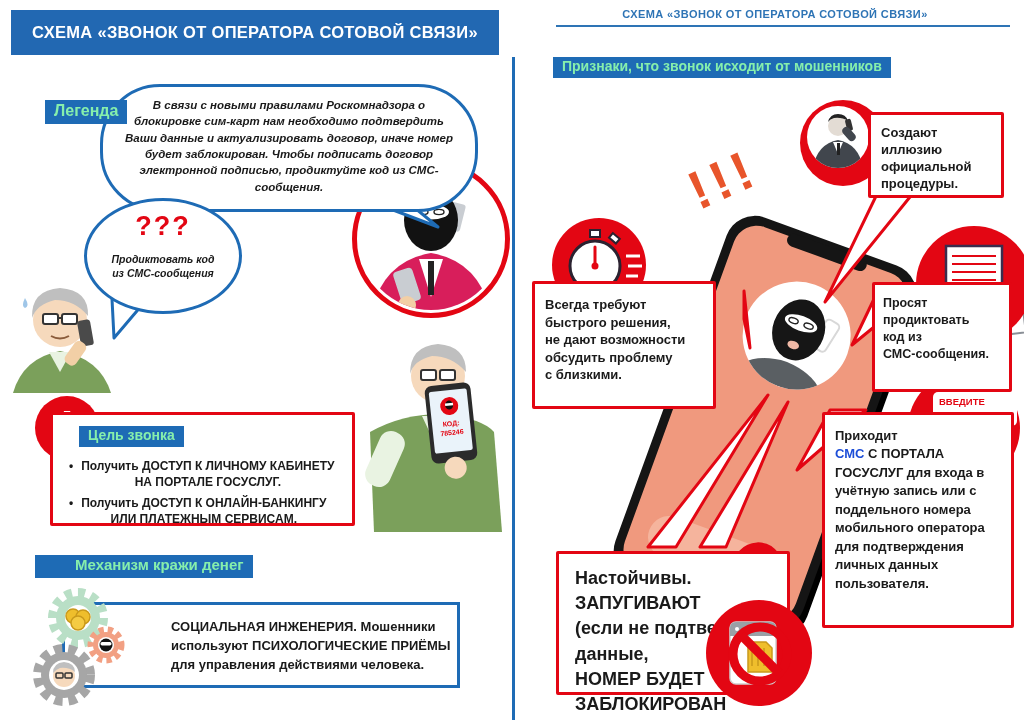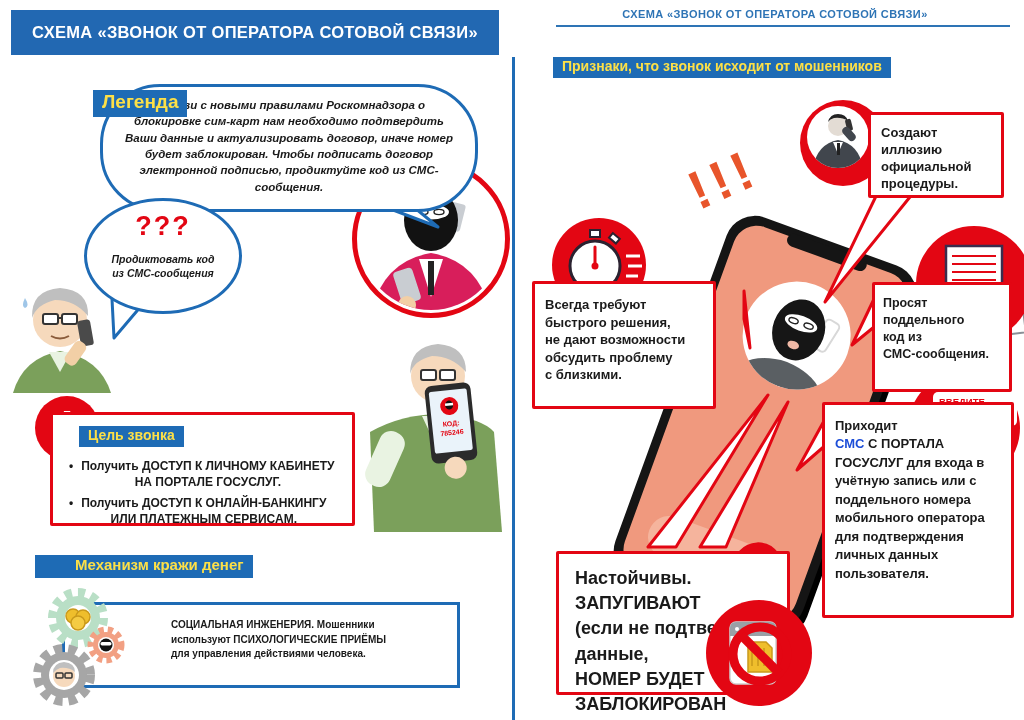--- a/index.html
+++ b/index.html
@@ -1,40 +1,40 @@
 <!DOCTYPE html>
 <html><head>
 <meta charset="utf-8">
 <style>
   html,body{margin:0;padding:0;background:#ffffff;}
   #stage{position:relative;width:1024px;height:720px;background:#fff;overflow:hidden;
          font-family:"Liberation Sans","DejaVu Sans",sans-serif;color:#1a1a1a;}
   .abs{position:absolute;}
   .pre{white-space:pre-line;}
-  .blabel{display:inline-block;background:#1E6BB5;color:#fde047;font-weight:700;padding:2px 9px 4px;line-height:1.1;}
+  .blabel{display:inline-block;background:#1E6BB5;color:#86efac;font-weight:700;padding:2px 9px 4px;line-height:1.1;}
   .rbox{position:absolute;background:#fff;border:3px solid #E30613;border-radius:2px;
         font-weight:700;color:#1a1a1a;z-index:6;}
   .bbox{position:absolute;background:#fff;border:3px solid #1E6BB5;z-index:6;}
   .circle{position:absolute;border-radius:50%;background:#E30613;z-index:3;}
   .bubble{position:absolute;background:#fff;border:3px solid #1E6BB5;z-index:5;}
   svg{display:block;}
   .figure{position:absolute;z-index:3;}
   #overlay{position:absolute;left:0;top:0;z-index:4;pointer-events:none;}
   .bullet-row{display:flex;gap:8px;margin-bottom:6px;}
 </style>
 </head>
 <body>
 
 <div id="stage">
 
   <div class="abs" style="left:11px;top:10px;width:488px;height:45px;background:#2268B2;">
     <div style="color:#fff;font-weight:700;font-size:16.5px;text-align:center;line-height:45px;letter-spacing:.3px;">СХЕМА «ЗВОНОК ОТ ОПЕРАТОРА СОТОВОЙ СВЯЗИ»</div>
   </div>
 
-  <div class="abs blabel" style="left:45px;top:90px;font-size:19px;z-index:6;margin-left:48px;">Легенда</div>
+  <div class="abs blabel" style="left:45px;top:100px;font-size:16px;z-index:6;">Легенда</div>
 
   <div class="bubble" style="left:100px;top:84px;width:372px;height:122px;border-radius:60px;">
     <div style="padding:10px 18px 0;text-align:center;font-size:11.5px;line-height:1.42;font-style:italic;font-weight:700;">
       <span>В связи с новыми правилами Роскомнадзора о блокировке сим-карт нам необходимо подтвердить Ваши данные и актуализировать договор, иначе номер будет заблокирован. Чтобы подписать договор электронной подписью, </span><span style="font-weight:900;">продиктуйте код из СМС-сообщения.</span>
     </div>
   </div>
 
   <div class="bubble" style="left:84px;top:198px;width:152px;height:110px;border-radius:50%;text-align:center;">
     <div style="color:#E30613;font-weight:900;font-size:27px;letter-spacing:2px;margin-top:10px;">???</div>
     <div class="pre" style="font-size:10.5px;font-weight:700;font-style:italic;line-height:1.35;margin-top:10px;">Продиктовать код
@@ -117,21 +117,21 @@
         <text x="99" y="96" text-anchor="middle" font-size="7" font-weight="bold" fill="#E30613">КОД:</text>
         <text x="99" y="105" text-anchor="middle" font-size="7" font-weight="bold" fill="#E30613">785246</text>
         <circle cx="99" cy="138" r="11" fill="#F6D9BC"></circle>
       </g>
     </svg>
   </div>
 
   <div class="abs blabel" style="left:35px;top:555px;font-size:15px;z-index:6;padding-left:40px;">Механизм кражи денег</div>
 
   <div class="bbox" style="left:62px;top:602px;width:392px;height:80px;">
-    <div class="pre" style="position:absolute;left:106px;top:13px;font-size:10px;font-weight:700;line-height:1.45;">СОЦИАЛЬНАЯ ИНЖЕНЕРИЯ.  Мошенники
+    <div class="pre" style="position:absolute;left:106px;top:13px;font-size:13px;font-weight:700;line-height:1.45;">СОЦИАЛЬНАЯ ИНЖЕНЕРИЯ.  Мошенники
 используют ПСИХОЛОГИЧЕСКИЕ ПРИЁМЫ
 для управления действиями человека.</div>
   </div>
 
   <div class="figure" style="left:26px;top:583px;z-index:7;">
     <svg width="140" height="130" viewBox="0 0 140 130">
       <g>
         <circle cx="52" cy="35" r="25" fill="none" stroke="#B9DFC6" stroke-width="10" stroke-dasharray="7 6"></circle>
         <circle cx="52" cy="35" r="22" fill="#B9DFC6"></circle>
         <circle cx="52" cy="35" r="13" fill="#fff"></circle>
@@ -254,29 +254,29 @@
       <line x1="36" y1="30" x2="80" y2="30" stroke="#E30613" stroke-width="2"></line>
       <line x1="36" y1="38" x2="80" y2="38" stroke="#E30613" stroke-width="2"></line>
       <line x1="36" y1="46" x2="80" y2="46" stroke="#E30613" stroke-width="2"></line>
       <line x1="36" y1="54" x2="80" y2="54" stroke="#E30613" stroke-width="2"></line>
       <path d="M22,60 L58,90 L94,60 L94,98 L22,98 Z" fill="#F1F1F1" stroke="#3a2d4e" stroke-width="2.5" stroke-linejoin="round"></path>
       <path d="M22,98 L50,76" stroke="#3a2d4e" stroke-width="2"></path>
       <path d="M94,98 L66,76" stroke="#3a2d4e" stroke-width="2"></path>
     </svg>
   </div>
   <div class="rbox pre" style="left:872px;top:282px;width:118px;height:84px;padding:10px 8px;font-size:12.5px;line-height:1.35;">Просят
-поддельного
+продиктовать
 код из
 СМС-сообщения.</div>
 
   <div class="circle" style="left:908px;top:372px;width:112px;height:112px;"></div>
   <div class="abs pre" style="left:933px;top:392px;width:84px;height:34px;background:#fff;border-radius:5px;z-index:5;
               color:#E30613;font-weight:900;font-size:9.5px;line-height:1.45;text-align:left;padding:3px 6px;box-sizing:border-box;">ВВЕДИТЕ
 КОД: 745281</div>
-  <div class="rbox" style="left:822px;top:402px;width:166px;height:186px;padding:12px 10px;font-size:13px;line-height:1.42;">
+  <div class="rbox" style="left:822px;top:412px;width:166px;height:186px;padding:12px 10px;font-size:13px;line-height:1.42;">
     <span style="display:block;">Приходит</span><span style="color:#1d4ed8;">СМС</span><span> С ПОРТАЛА ГОСУСЛУГ для входа в учётную запись или с поддельного номера мобильного оператора для подтверждения личных данных пользователя.</span>
   </div>
 
   <div class="rbox pre" style="left:556px;top:551px;width:196px;height:114px;padding:12px 16px;font-size:18px;line-height:1.4;">Настойчивы. ЗАПУГИВАЮТ
 (если не подтвердить данные,
 НОМЕР БУДЕТ ЗАБЛОКИРОВАН
 НЕМЕДЛЕННО
 и без возможности
 восстановления).</div>
   <div class="circle" style="left:706px;top:600px;width:106px;height:106px;z-index:7;">

